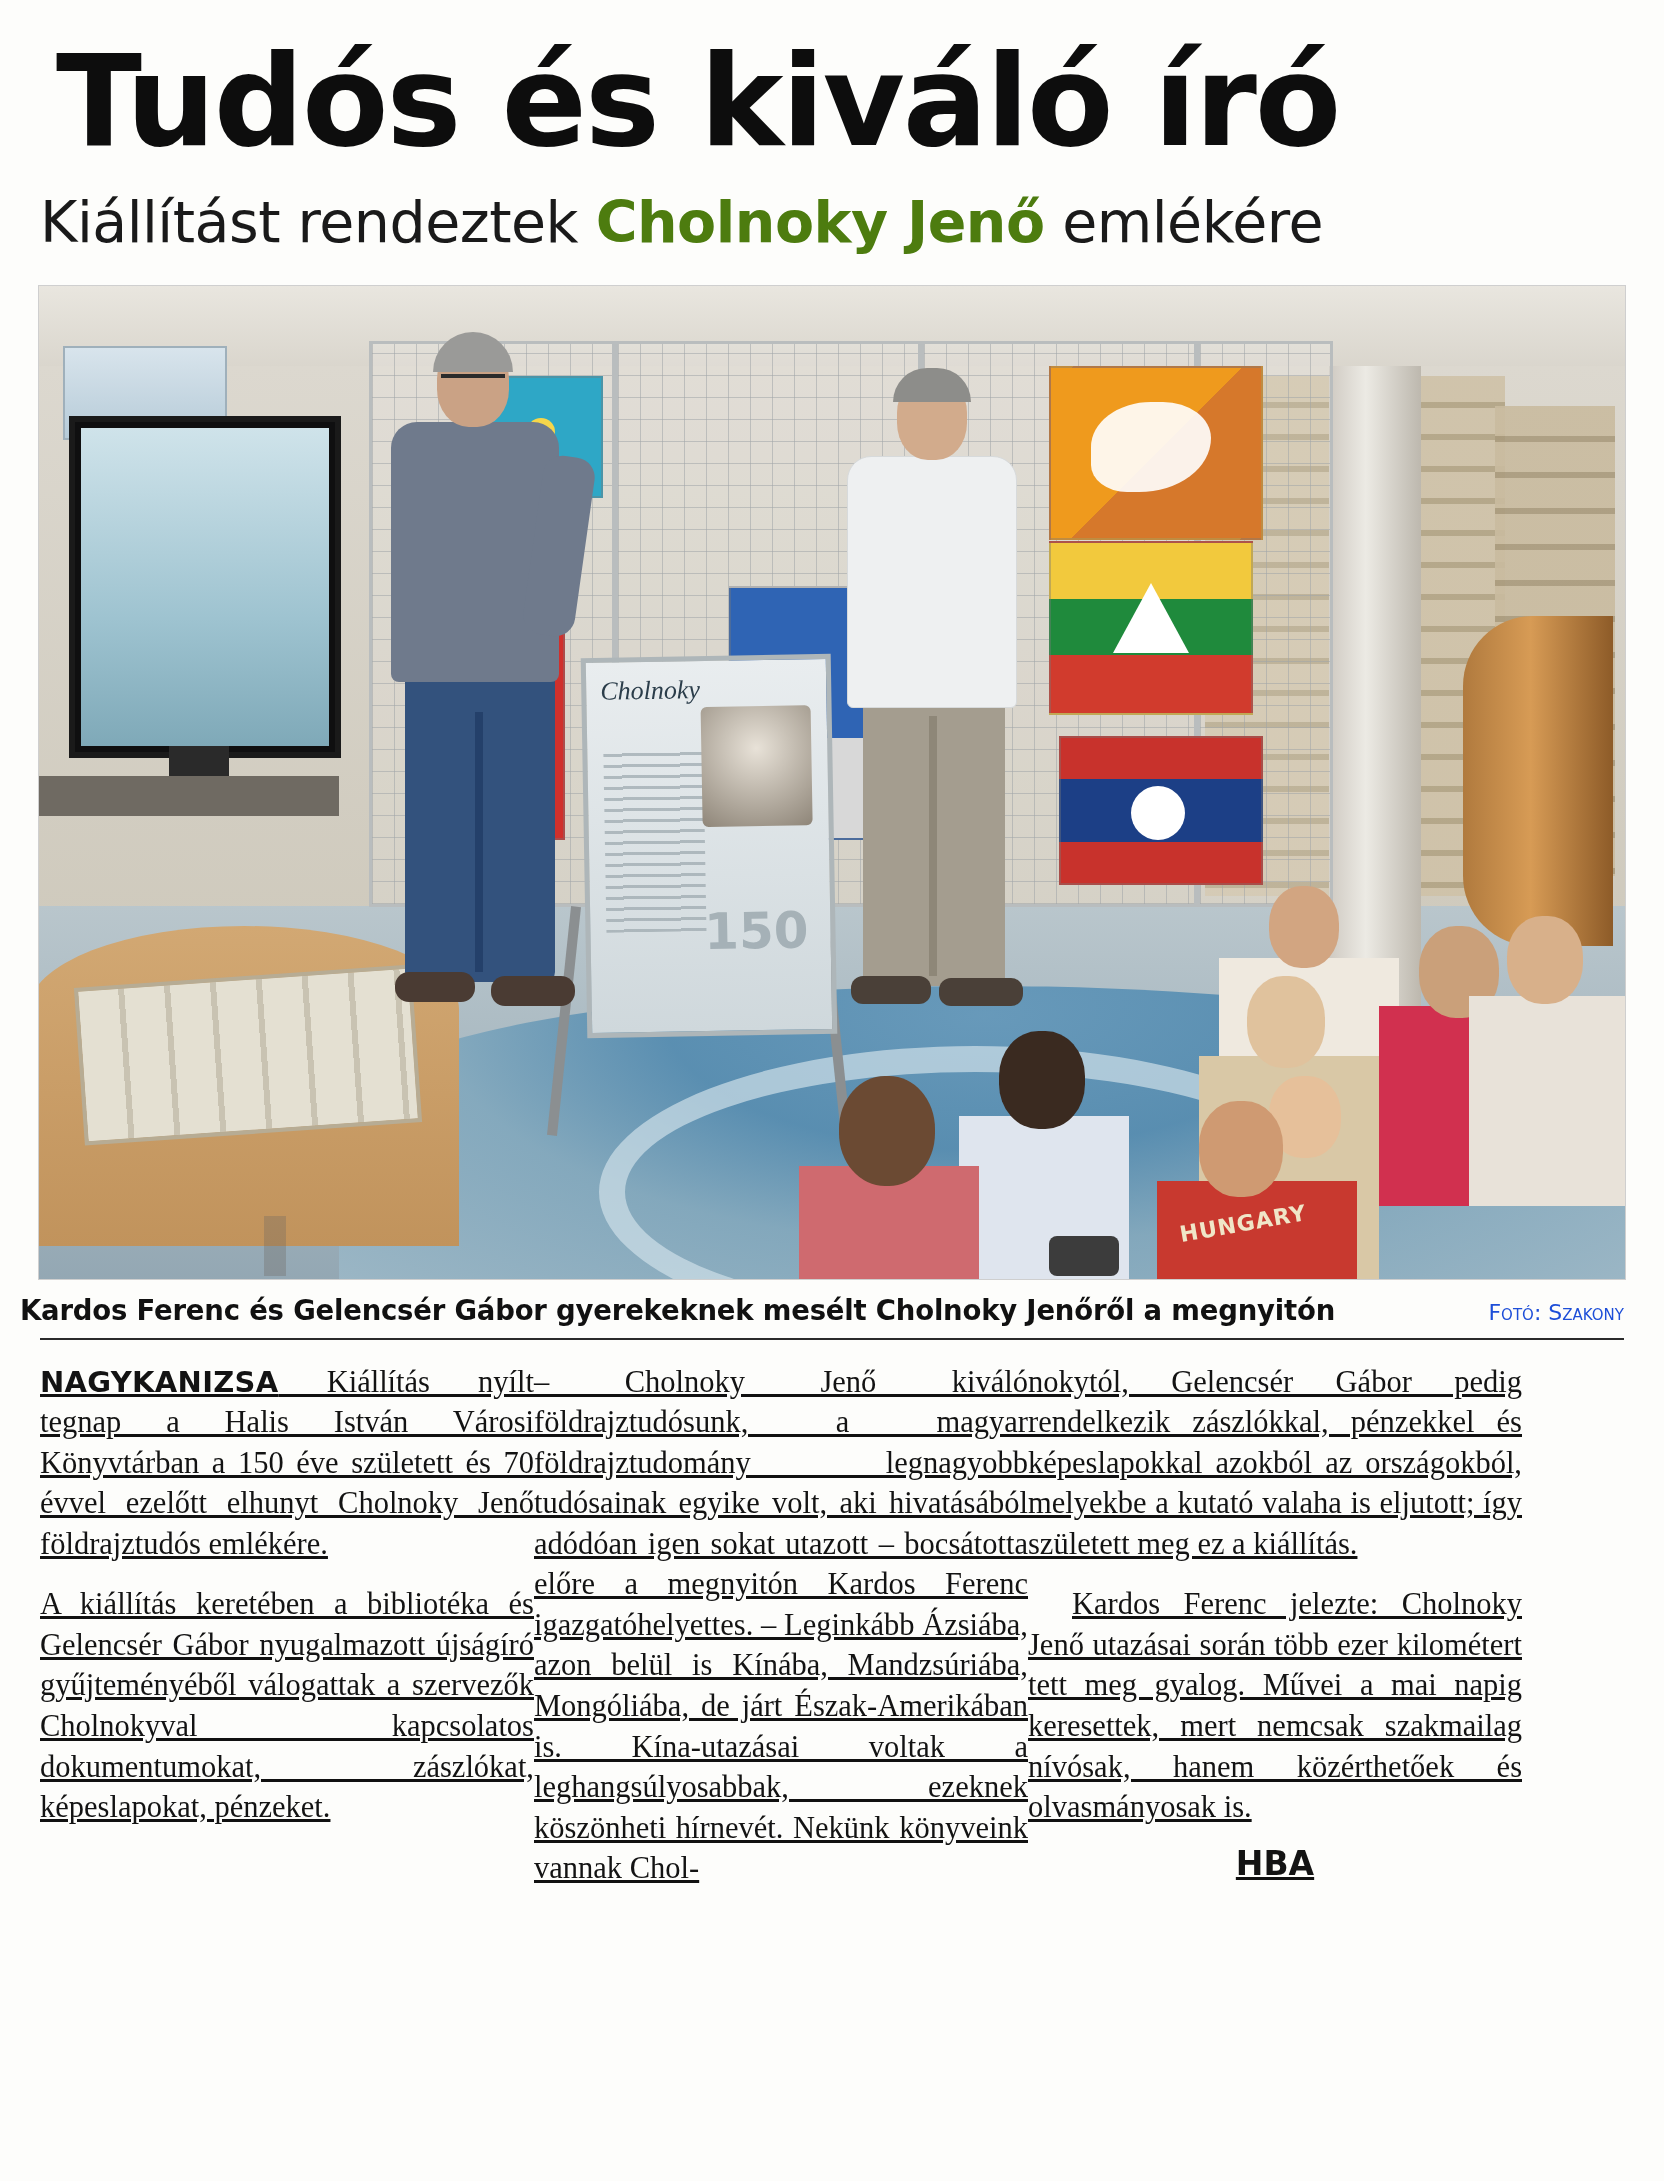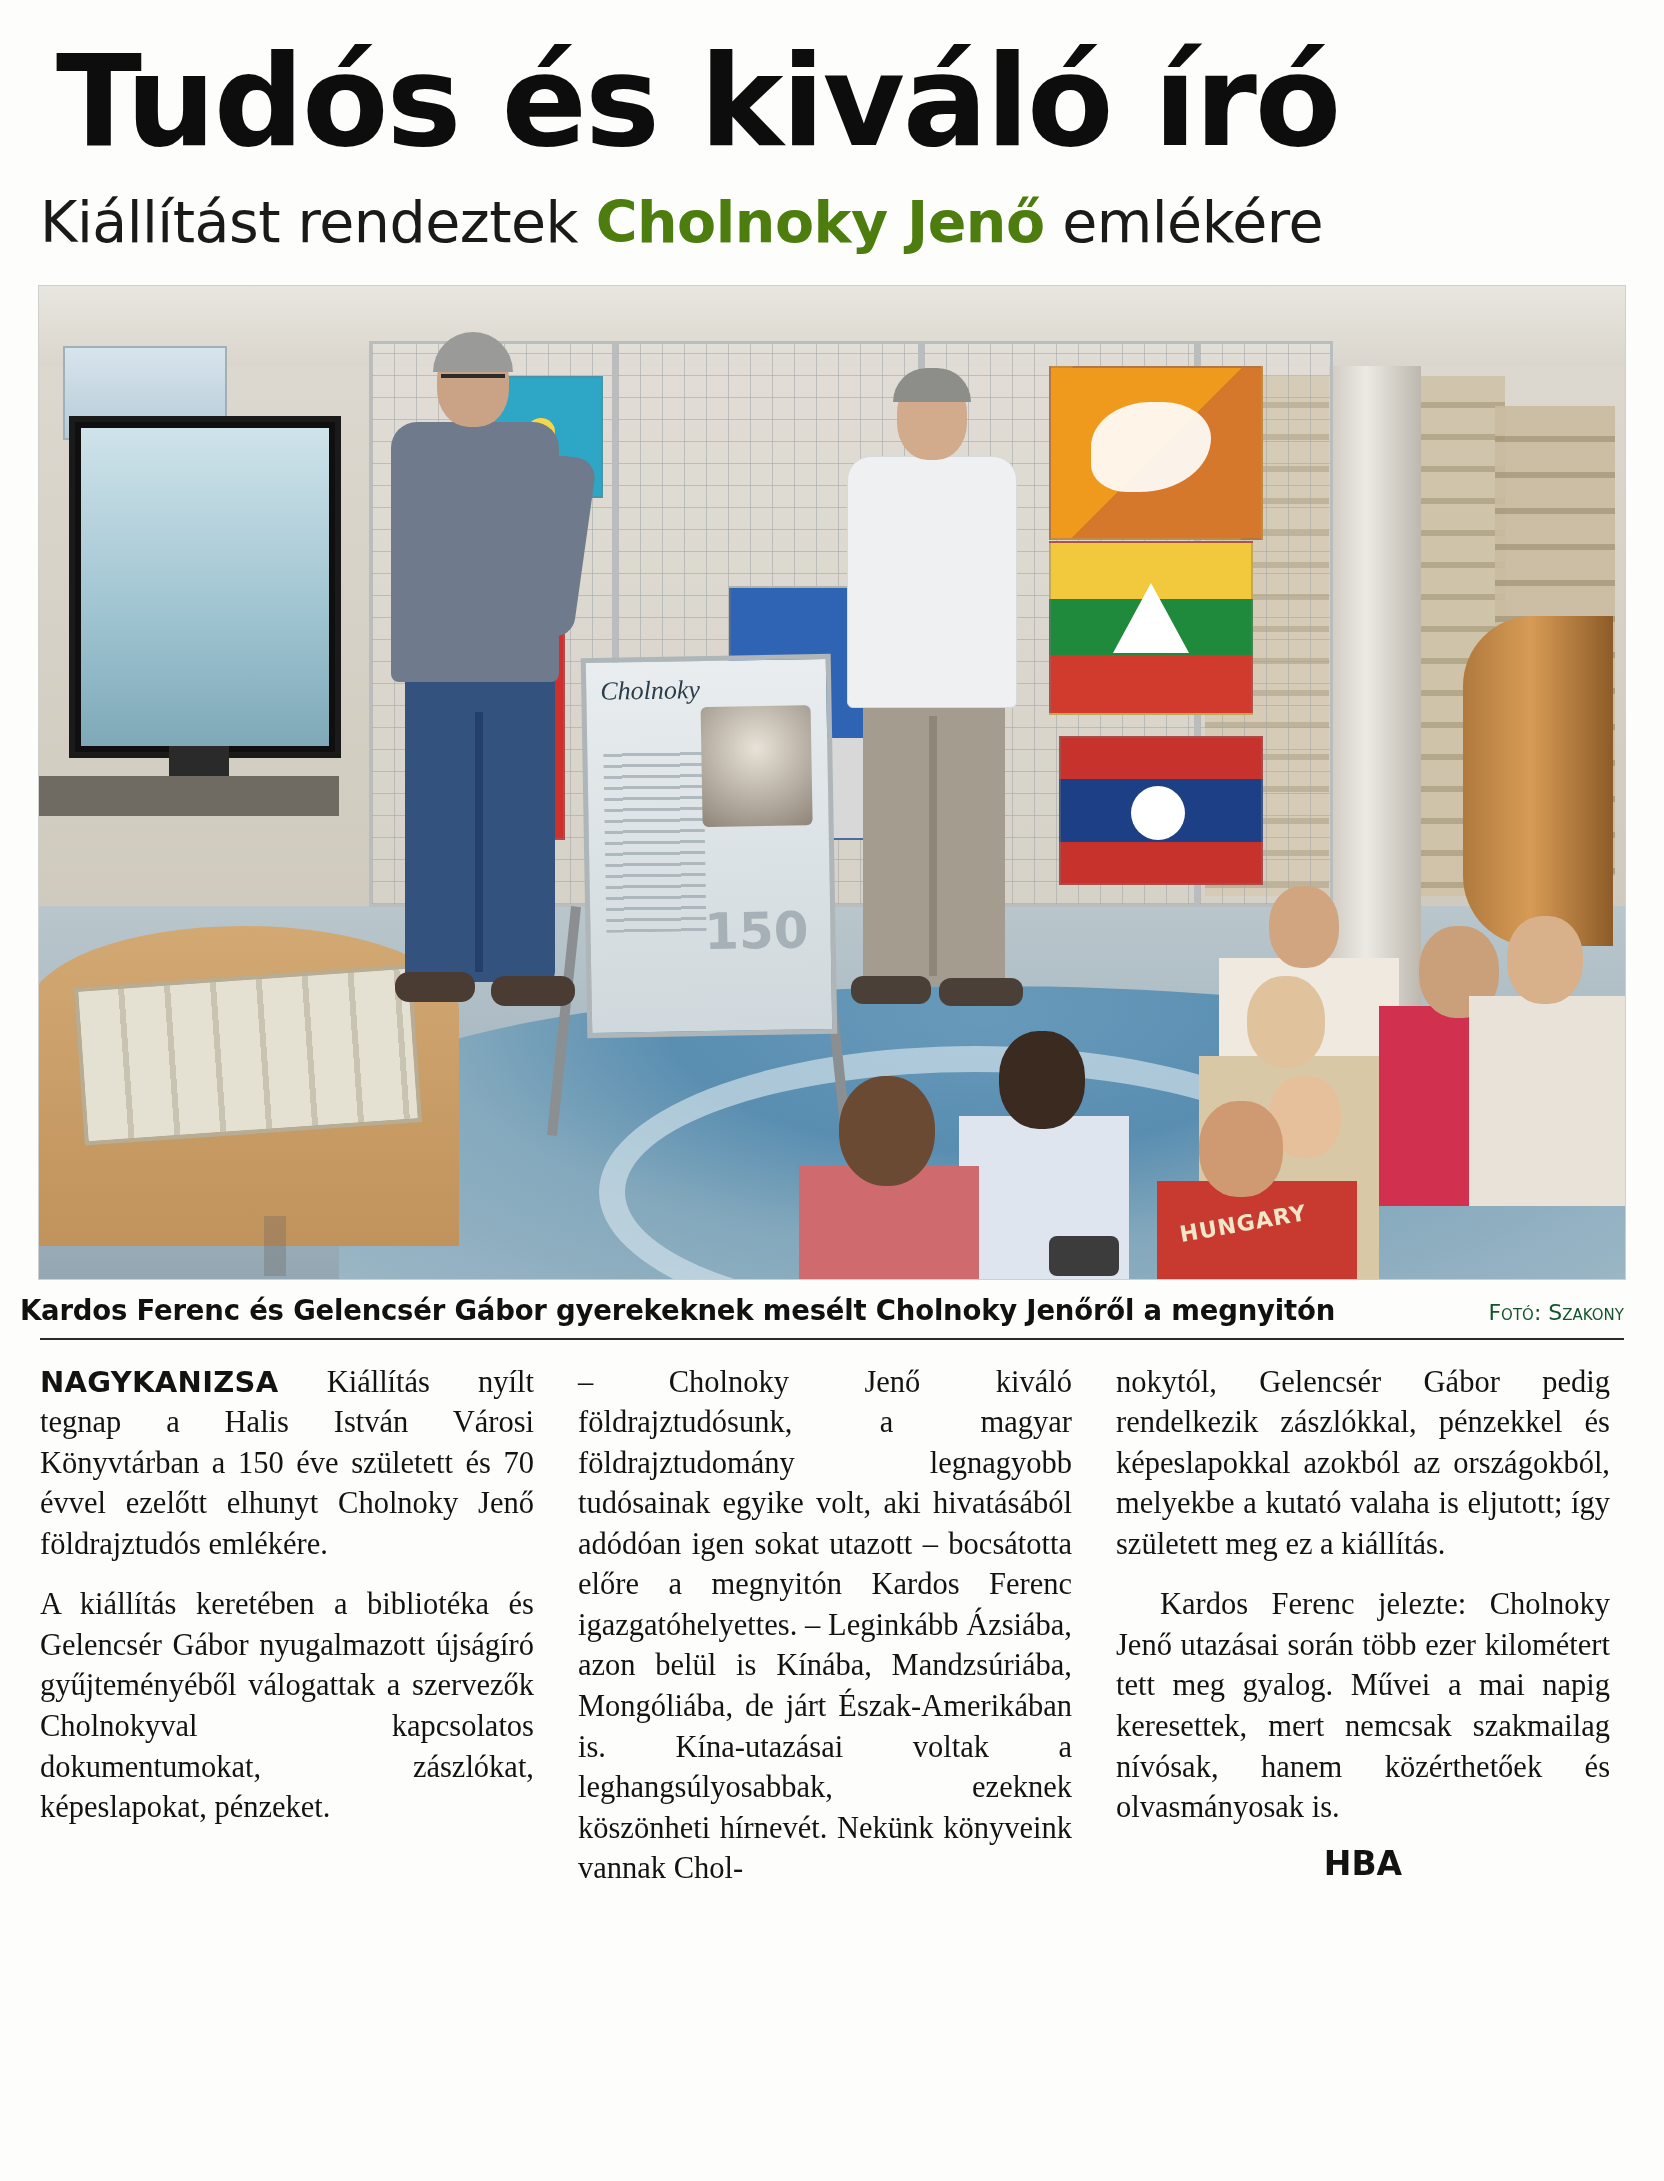--- a/index.html
+++ b/index.html
@@ -248,36 +248,36 @@
   .caption {
     font-family: "DejaVu Sans", sans-serif;
     font-weight: bold;
     font-size: 27.5px;
     color: #111;
     letter-spacing: -0.2px;
   }
   .credit {
     font-family: "DejaVu Sans", sans-serif;
     font-size: 22px;
-    color: #14532d;
+    color: #1d4ed8;
     font-variant: small-caps;
     white-space: nowrap;
     padding-left: 14px;
   }
   .rule {
     margin: 12px 40px 0 40px;
     height: 2px;
     background: #2b2b2b;
   }
 
   
   .columns {
     margin: 22px 40px 0 40px;
     display: flex;
-    gap: 44px;
+    text-decoration: underline;
   }
   .col {
     width: 494px;
     font-size: 30.5px;
     line-height: 1.33;
     text-align: justify;
     text-justify: inter-word;
     hyphens: manual;
     color: #131313;
   }

